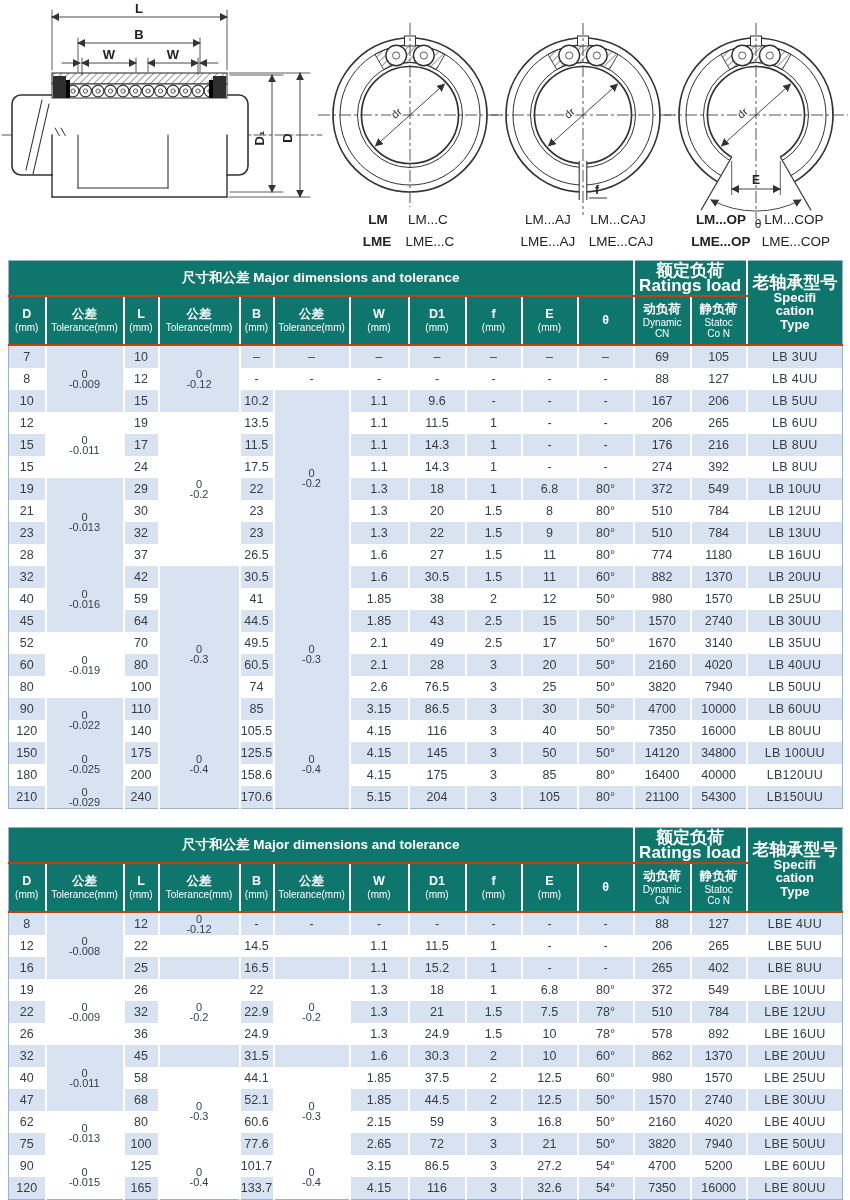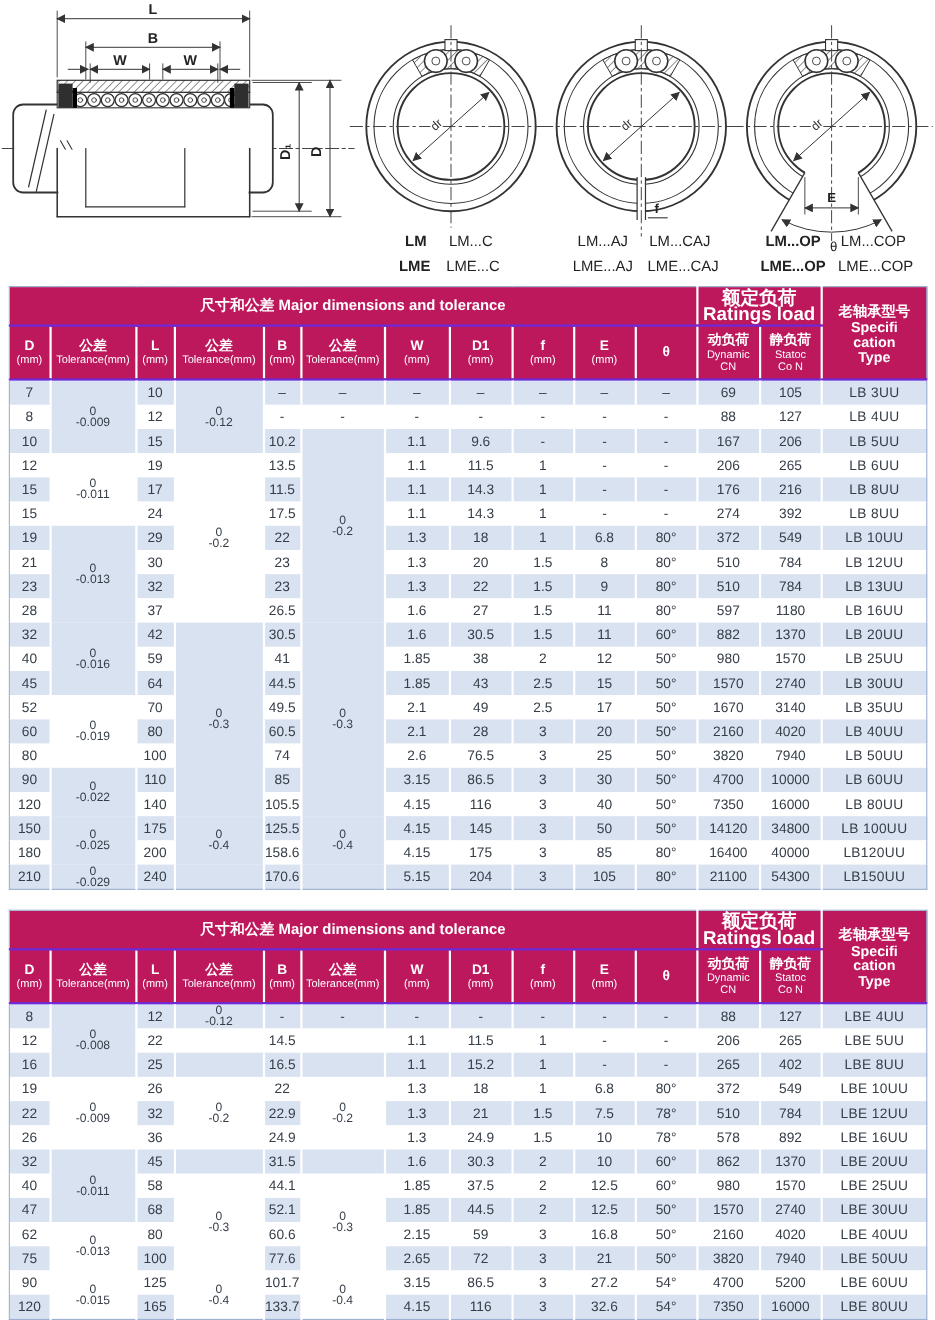--- a/index.html
+++ b/index.html
@@ -1,31 +1,31 @@
 <!DOCTYPE html>
 <html><head>
 <meta charset="utf-8">
 <style>
   html,body{margin:0;padding:0;background:#ffffff;width:850px;
     font-family:"Liberation Sans","DejaVu Sans",sans-serif;color:#353d47;}
   .drawing-wrap{width:850px;height:260px;}
   .tables{padding:0 8px;}
   table{width:834px;border-collapse:collapse;table-layout:fixed;
     border:1px solid #9cb0d2;margin-bottom:18px;}
-  th{background:#be185d;color:#ffffff;font-weight:normal;padding:0;
-    border-left:2px solid #fff;border-bottom:2px solid #6d28d9;vertical-align:middle;}
+  th{background:#0f766e;color:#ffffff;font-weight:normal;padding:0;
+    border-left:2px solid #fff;border-bottom:2px solid #c2410c;vertical-align:middle;}
   th:first-child,td:first-child{border-left:none;}
   tr.band th{height:34px;font-size:13.5px;font-weight:bold;}
   tr.band th .sub{font-size:17px;line-height:15px;font-weight:bold;}
   tr.colhead th{height:47px;}
   th .l1{font-size:12.5px;font-weight:bold;line-height:15px;}
   th .l2,th .l3{font-size:10px;line-height:11.5px;font-weight:normal;}
   th.typeh{font-size:12px;}
   th.typeh .tl{line-height:13.5px;font-size:13px;}
-  th.typeh .tcjk{font-size:13px;font-weight:bold;line-height:17px;}
+  th.typeh .tcjk{font-size:17px;font-weight:bold;line-height:17px;}
   td{height:22px;padding:0;text-align:center;font-size:12.5px;
     border-left:2px solid #fff;background:transparent;vertical-align:middle;}
   tbody tr:nth-child(odd){background:#d9e2f1;}
   tbody tr:nth-child(even){background:#ffffff;}
   td.tol{font-size:11px;}
   td.tol div{line-height:10.5px;}
   td.c-type{font-size:12.5px;letter-spacing:0.3px;}
   svg text{font-family:"Liberation Sans","DejaVu Sans",sans-serif;}
 </style>
 </head>
@@ -425,21 +425,21 @@
         </tr>
         <tr>
           <td>28</td>
           <td>37</td>
           <td>26.5</td>
           <td>1.6</td>
           <td>27</td>
           <td>1.5</td>
           <td>11</td>
           <td>80°</td>
-          <td>597</td>
+          <td>774</td>
           <td>1180</td>
           <td class="c-type">LB 16UU</td>
         </tr>
         <tr>
           <td>32</td>
           <td class="tol" rowspan="3">
             <div>0</div>
             <div>-0.016</div>
           </td>
           <td>42</td>

